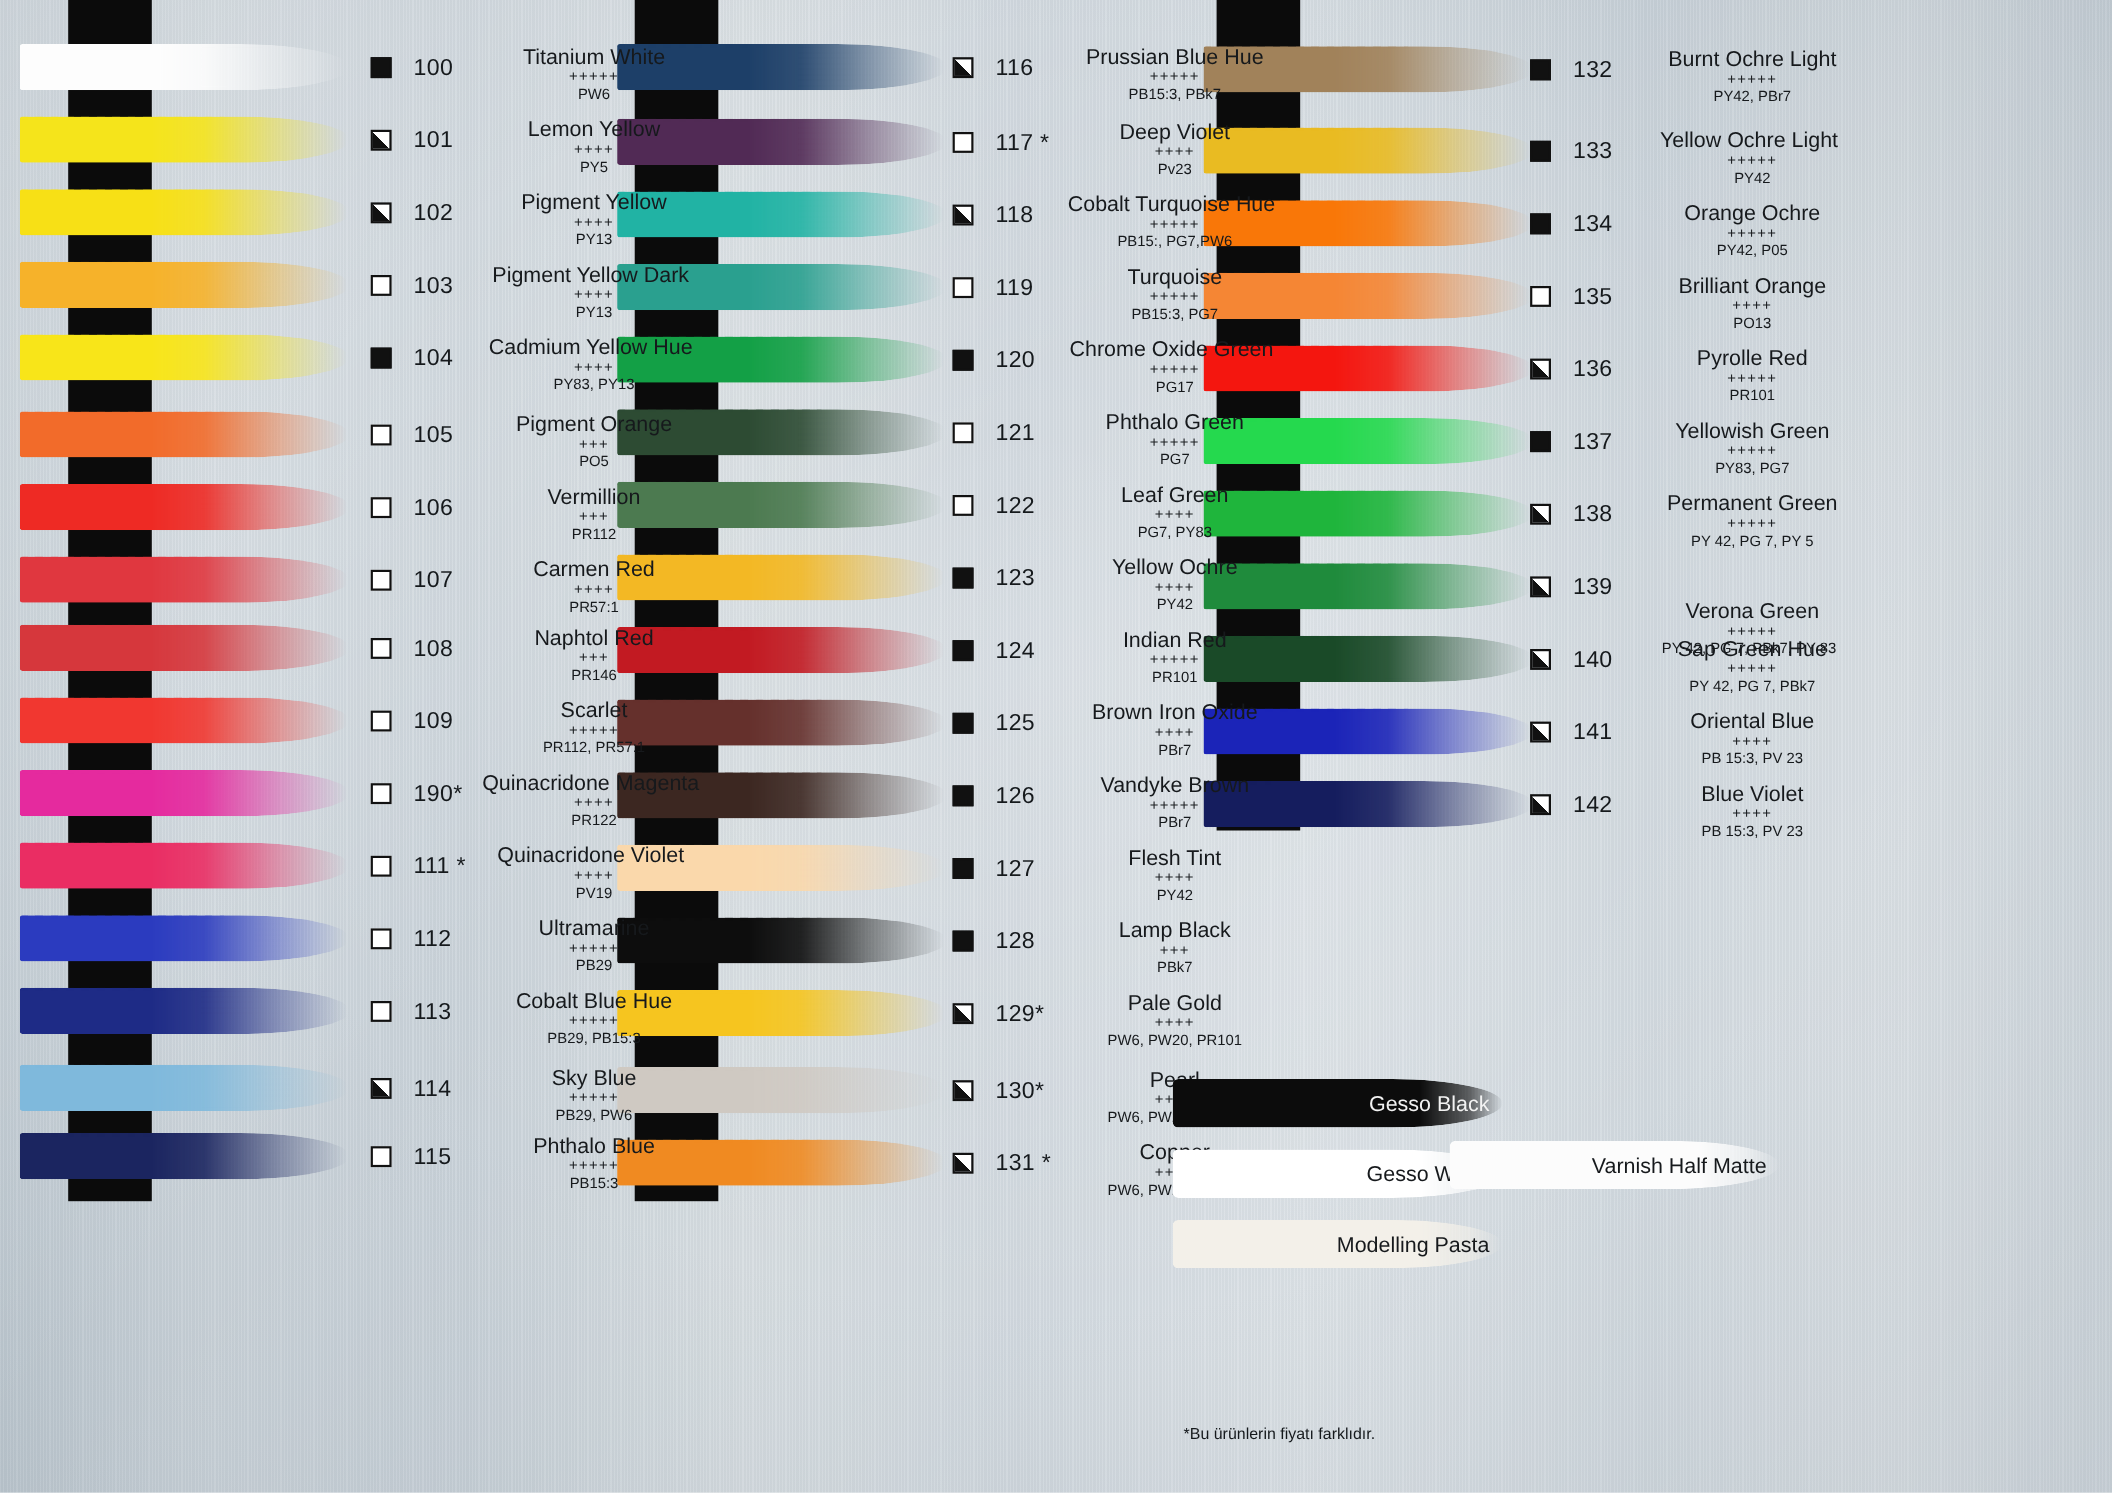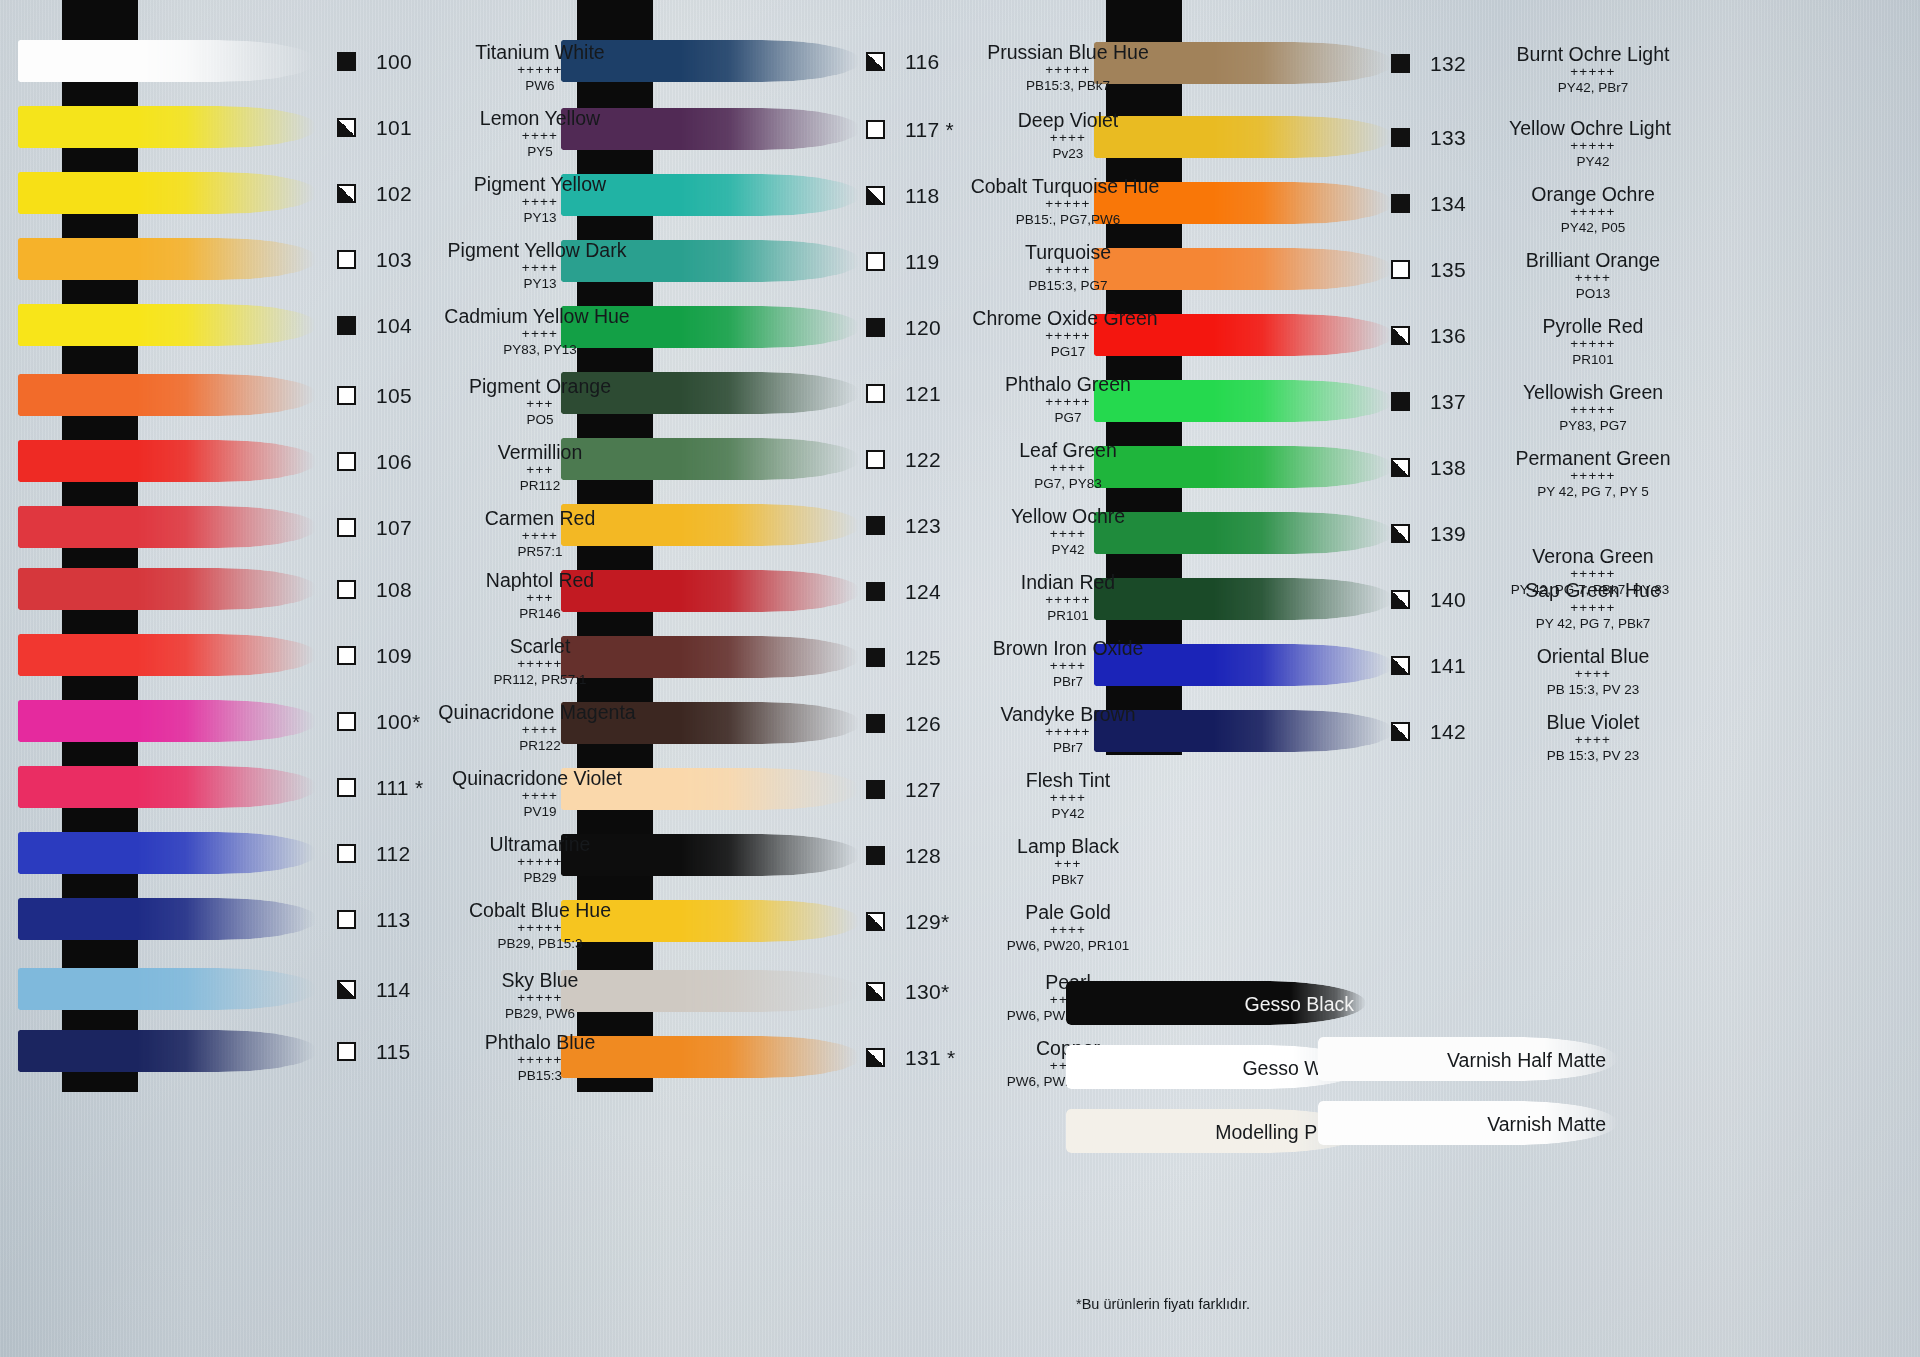--- a/index.html
+++ b/index.html
@@ -330,21 +330,21 @@
         <div class="pname">Scarlet</div>
         <div class="perm">+++++</div>
         <div class="pig">PR112, PR57:1</div>
       </div>
     </div>
     <div class="row" style="top: 688px;">
       <div class="stroke-wrap">
         <div class="stroke" style="background: rgb(229, 42, 158);"></div>
       </div>
       <div class="boxmark" style="top: 24px;"></div>
-      <div class="code" style="top: 22px;">100*</div>
+      <div class="code" style="top: 22px;">190*</div>
       <div class="info" style="top: 14px;">
         <div class="pname wide-name">Quinacridone Magenta</div>
         <div class="perm">++++</div>
         <div class="pig">PR122</div>
       </div>
     </div>
     <div class="row" style="top: 754px;">
       <div class="stroke-wrap">
         <div class="stroke" style="background: rgb(234, 45, 99);"></div>
       </div>
@@ -744,21 +744,17 @@
       <div class="aux-label">Gesso White</div>
     </div>
     <div class="aux-item" style="left: 0px; top: 128px;">
       <div class="aux-stroke" style="background: rgb(243, 240, 233);"></div>
       <div class="aux-label">Modelling Pasta</div>
     </div>
     <div class="aux-item" style="left: 252px; top: 56px;">
       <div class="aux-stroke" style="background: rgb(252, 252, 252);"></div>
       <div class="aux-label">Varnish Half Matte</div>
     </div>
-    <div class="aux-item" style="left: 252px; top: 120px;">
-      <div class="aux-stroke" style="background: rgb(253, 253, 253);"></div>
-      <div class="aux-label">Varnish Matte</div>
-    </div>
   </div>
 
 <div id="footnote">*Bu ürünlerin fiyatı farklıdır.</div>
 
 <div class="vignette"></div>
 
 </body></html>

